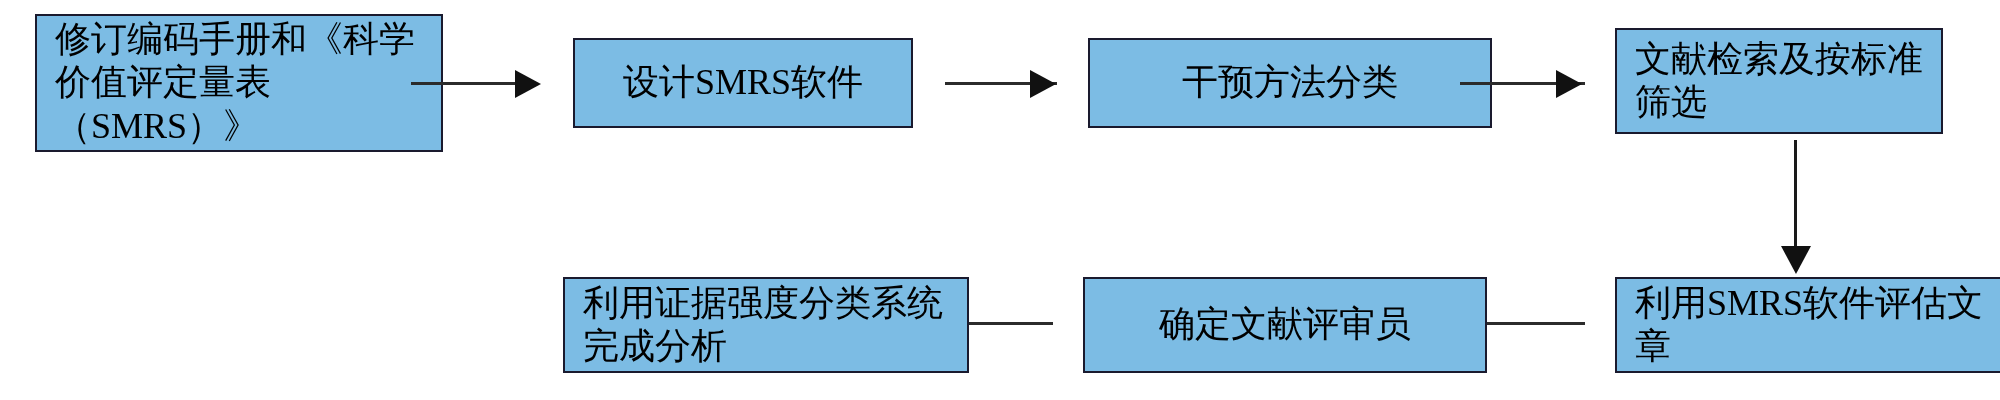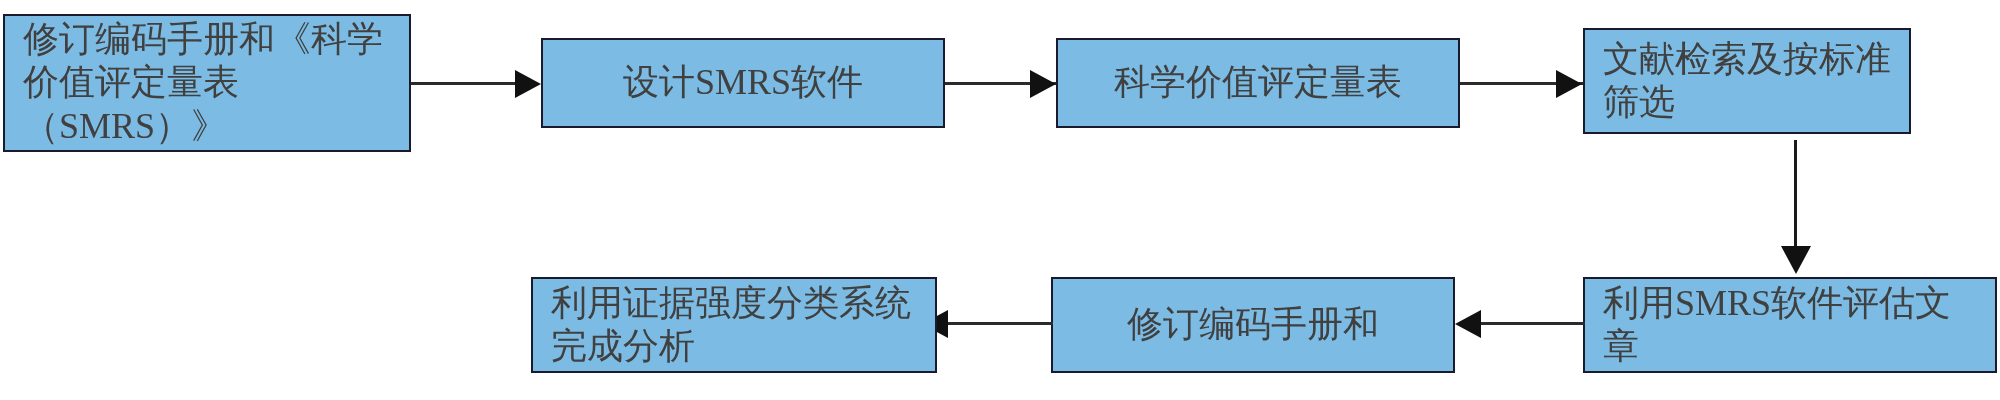--- a/index.html
+++ b/index.html
@@ -15,23 +15,24 @@
     overflow: hidden;
     font-family: "Liberation Serif", "DejaVu Serif", serif;
   }
   .node {
     position: absolute;
     box-sizing: border-box;
     background: #7cbce4;
     border: 2px solid #1a1a2e;
     display: flex;
     align-items: center;
-    color: #404040;
+    color: #000000;
     line-height: 1.20;
     overflow: hidden;
+    margin-left: 32px;
   }
   .node .label {
     display: block;
     width: 100%;
     font-size: 36px;
     letter-spacing: 0px;
     white-space: pre-wrap;
   }
   .node.align-left  { justify-content: flex-start; }
   .node.align-left .label  { text-align: left; padding-left: 18px; padding-right: 10px; }
@@ -75,50 +76,50 @@
 
 <div id="canvas">
 
   <div class="node align-left" style="left:3px; top:14px; width:408px; height:138px;">
     <span class="label">修订编码手册和《科学价值评定量表（SMRS）》</span>
   </div>
 
   <div class="conn-h" style="left:411px; top:82px; width:110px;"></div>
   <div class="arrowhead right" style="left:515px; top:70px;"></div>
 
-  <div class="node align-center" style="left:541px; top:38px; width:404px; height:90px;">
+  <div class="node align-center" style="left:541px; top:38px; width:340px; height:90px;">
     <span class="label">设计SMRS软件</span>
   </div>
 
   <div class="conn-h" style="left:945px; top:82px; width:112px;"></div>
   <div class="arrowhead right" style="left:1030px; top:70px;"></div>
 
   <div class="node align-center" style="left:1056px; top:38px; width:404px; height:90px;">
-    <span class="label">科学价值评定量表</span>
+    <span class="label">干预方法分类</span>
   </div>
 
   <div class="conn-h" style="left:1460px; top:82px; width:125px;"></div>
   <div class="arrowhead right" style="left:1556px; top:70px;"></div>
 
   <div class="node align-left" style="left:1583px; top:28px; width:328px; height:106px;">
     <span class="label">文献检索及按标准筛选</span>
   </div>
 
   <div class="conn-v" style="left:1794px; top:140px; height:112px;"></div>
   <div class="arrowhead down" style="left:1781px; top:246px;"></div>
 
   <div class="node align-left" style="left:1583px; top:277px; width:414px; height:96px;">
     <span class="label">利用SMRS软件评估文章</span>
   </div>
 
   <div class="conn-h" style="left:1468px; top:322px; width:117px;"></div>
   <div class="arrowhead left" style="left:1455px; top:310px;"></div>
 
   <div class="node align-center" style="left:1051px; top:277px; width:404px; height:96px;">
-    <span class="label">修订编码手册和</span>
+    <span class="label">确定文献评审员</span>
   </div>
 
   <div class="conn-h" style="left:935px; top:322px; width:118px;"></div>
   <div class="arrowhead left" style="left:922px; top:310px;"></div>
 
   <div class="node align-left" style="left:531px; top:277px; width:406px; height:96px;">
     <span class="label">利用证据强度分类系统完成分析</span>
   </div>
 
 </div>

